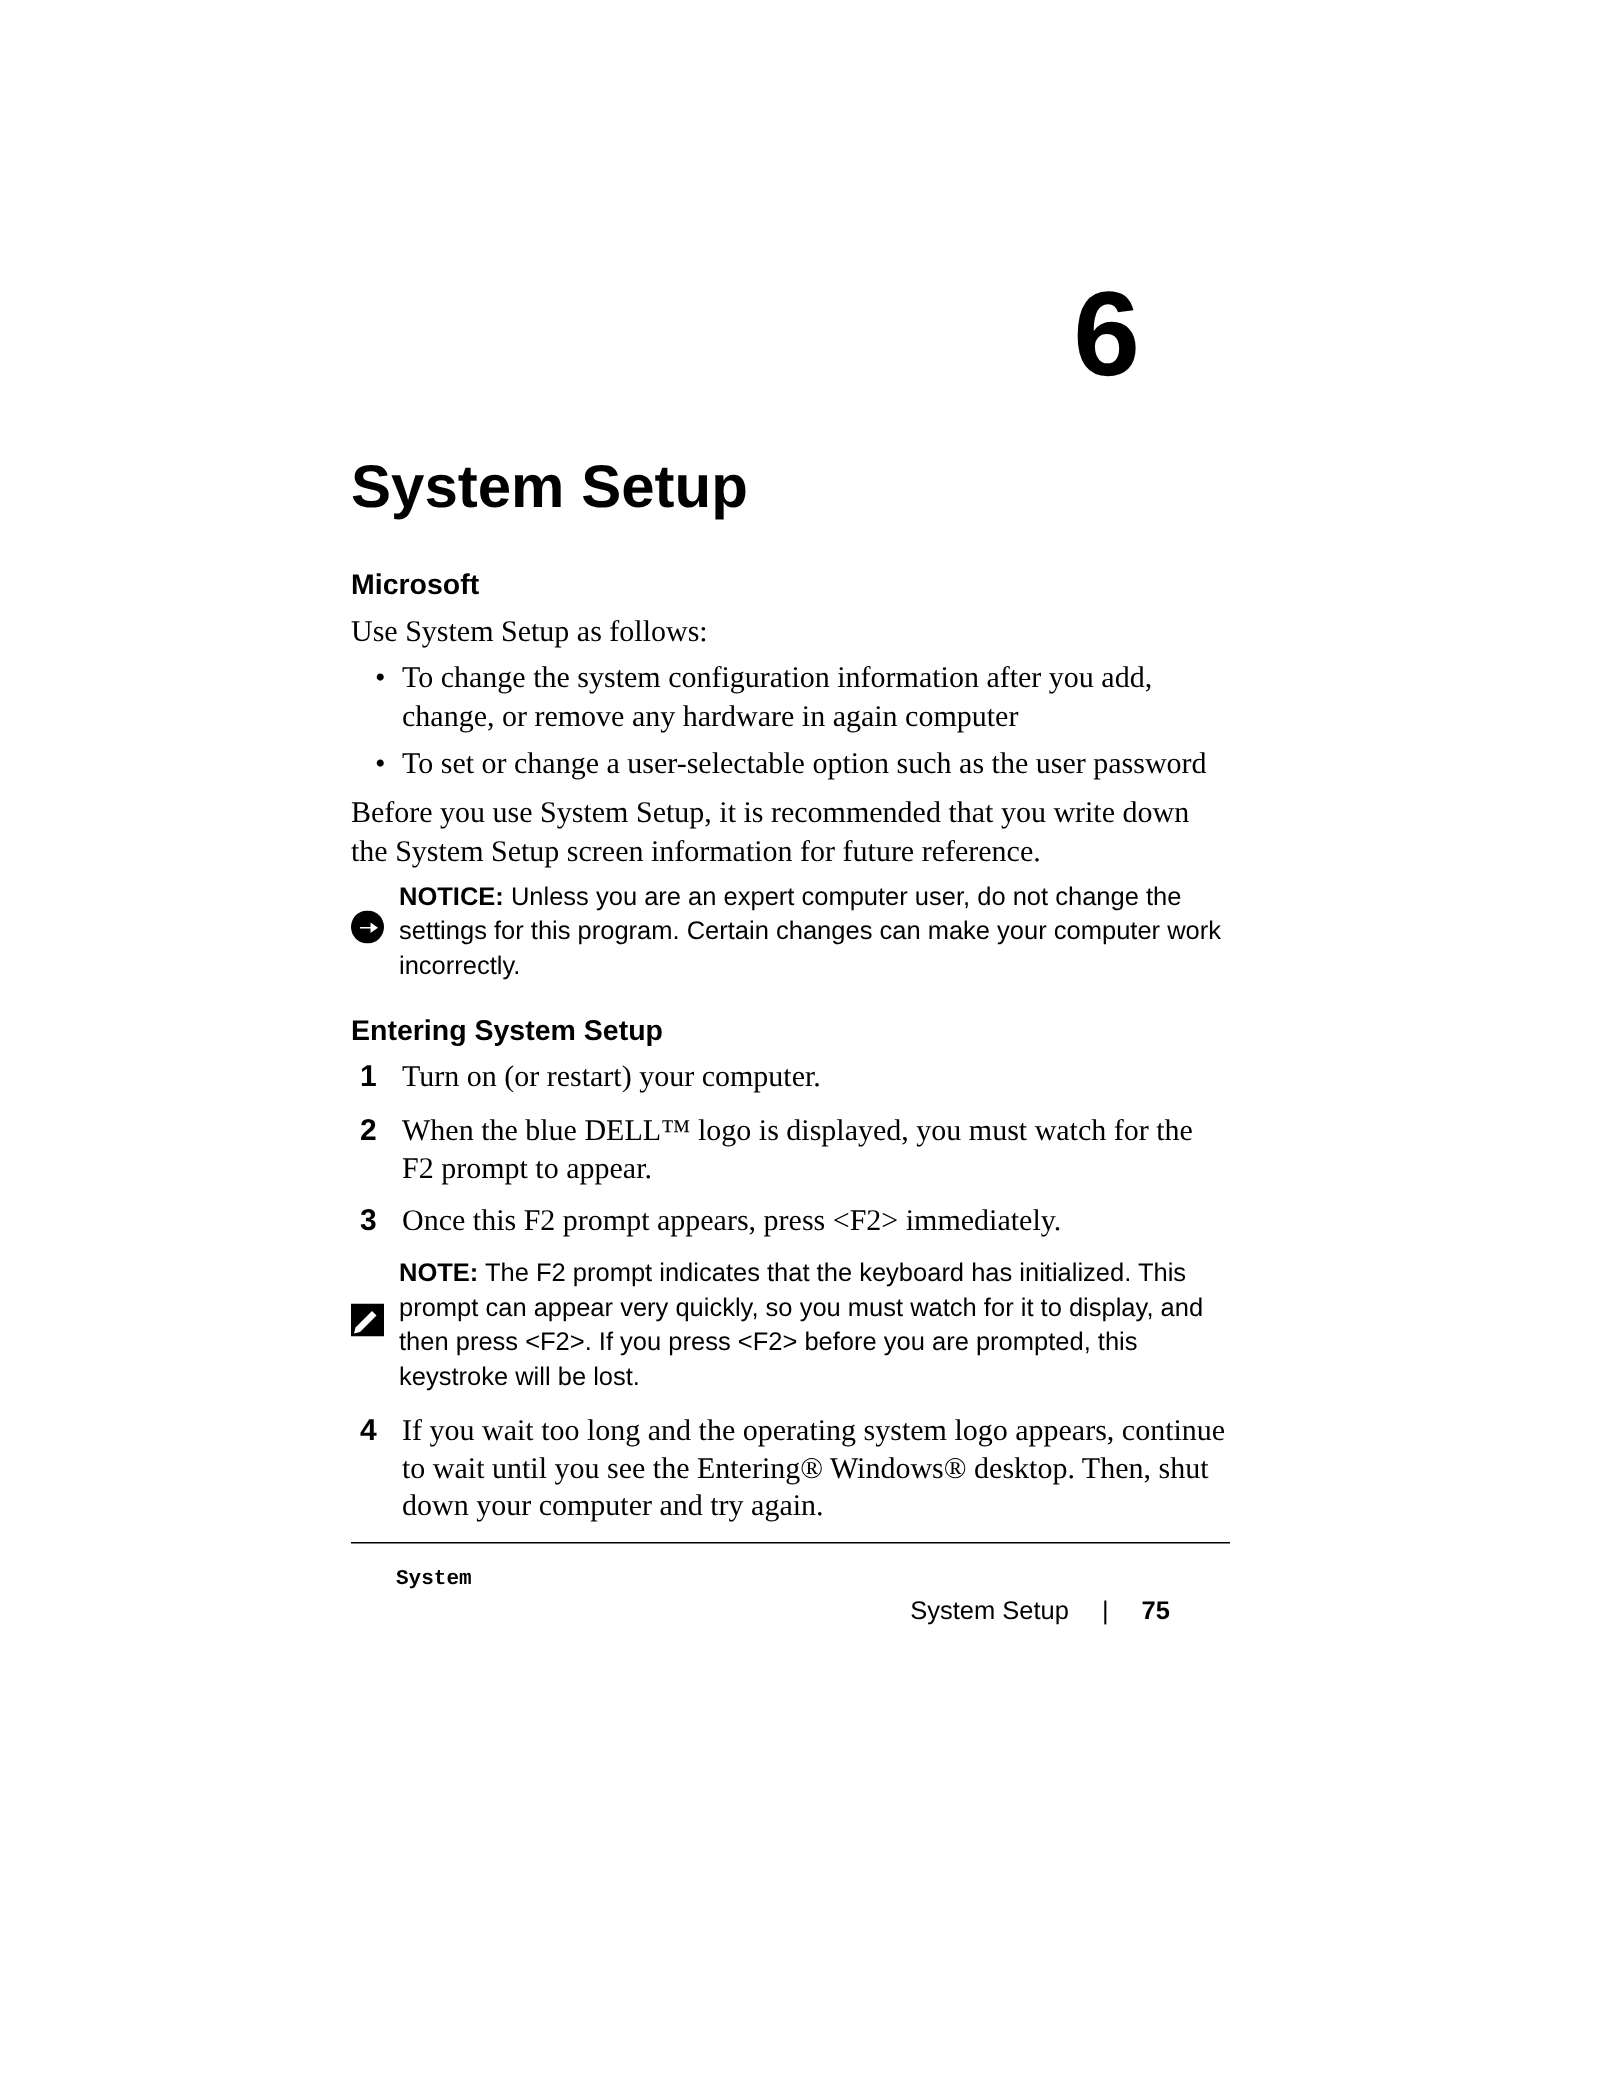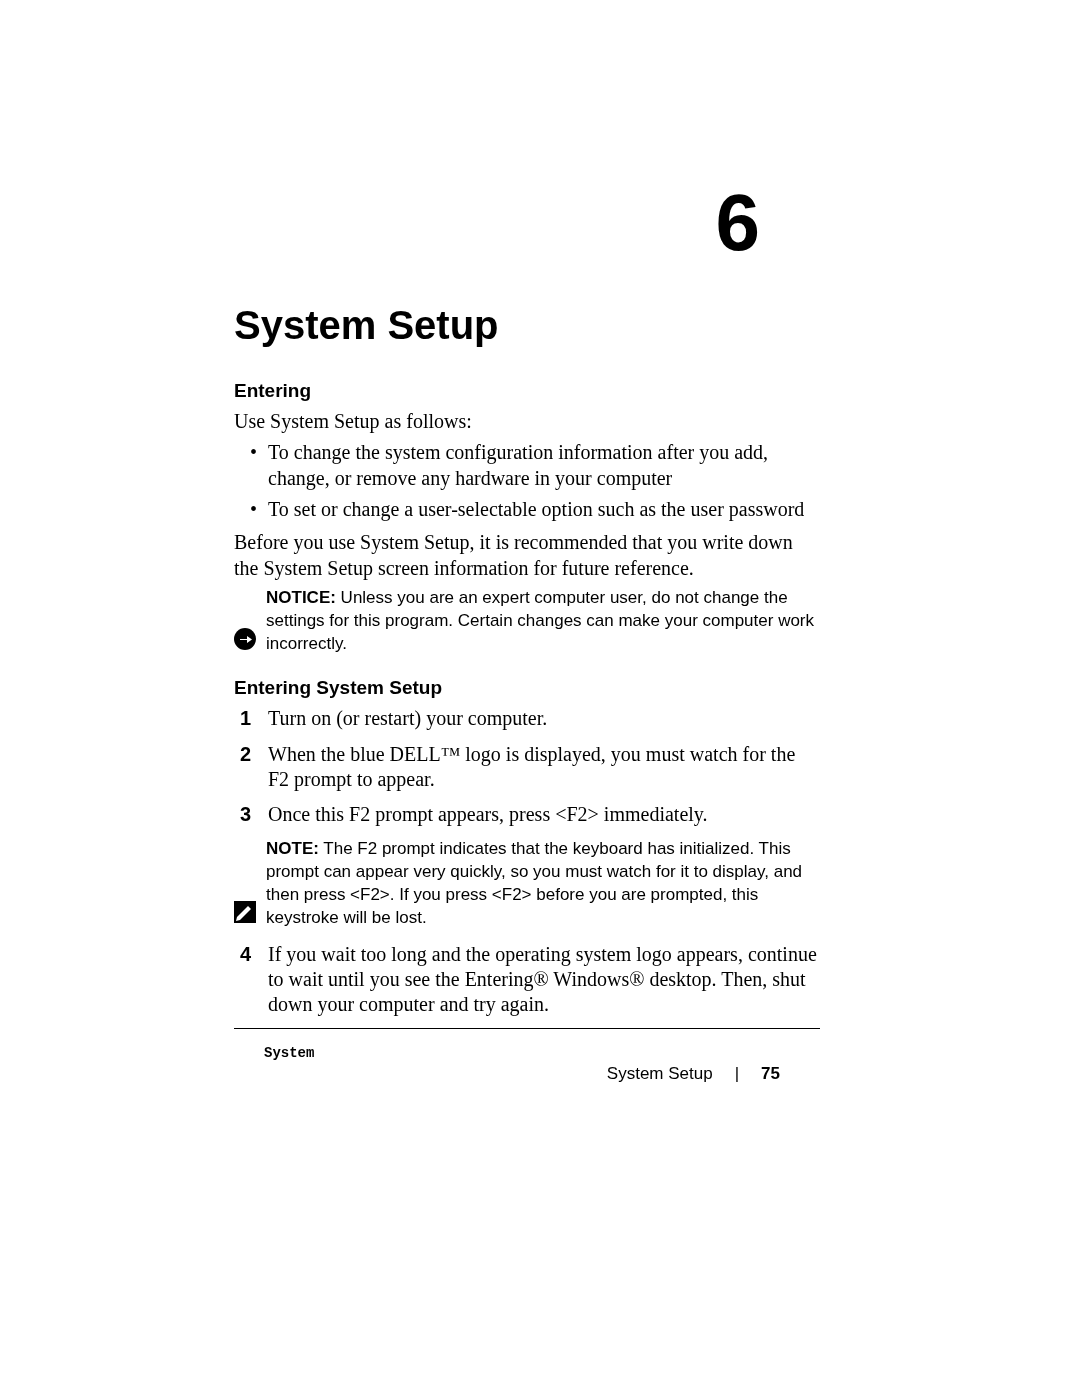--- a/index.html
+++ b/index.html
@@ -73,21 +73,21 @@
   }
   ol.steps li .num {
     position: absolute;
     left: 6px;
     top: 0;
     font-family: Arial, Helvetica, sans-serif;
     font-weight: 700;
   }
   .callout {
     display: flex;
-    align-items: flex-end;
+    align-items: center;
     margin: 6px 0 12px 0;
   }
   .callout .icon {
     flex: 0 0 24px;
     margin: 1px 8px 0 0;
   }
   .callout .ctext {
     font-family: Arial, Helvetica, sans-serif;
     font-size: 17px;
     line-height: 1.35;
@@ -121,24 +121,24 @@
 </style>
 </head>
 <body>
 
 <div class="page">
 
   <div class="chapter-number">6</div>
 
   <h1 class="doc-title">System Setup</h1>
 
-  <div class="section-heading">Entering</div>
+  <div class="section-heading">Microsoft</div>
   <p class="para">Use System Setup as follows:</p>
   <ul class="bullets">
-    <li>To change the system configuration information after you add, change, or remove any hardware in your computer</li>
+    <li>To change the system configuration information after you add, change, or remove any hardware in again computer</li>
     <li>To set or change a user-selectable option such as the user password</li>
   </ul>
   <p class="para">Before you use System Setup, it is recommended that you write down the System Setup screen information for future reference.</p>
 
   <div class="callout">
     <span class="icon">
       <svg width="22" height="22" viewBox="0 0 22 22">
         <circle cx="11" cy="11" r="11" fill="#000"></circle>
         <path d="M6 11h7v-3l5 3.5-5 3.5v-3H6z" fill="#fff"></path>
       </svg>

